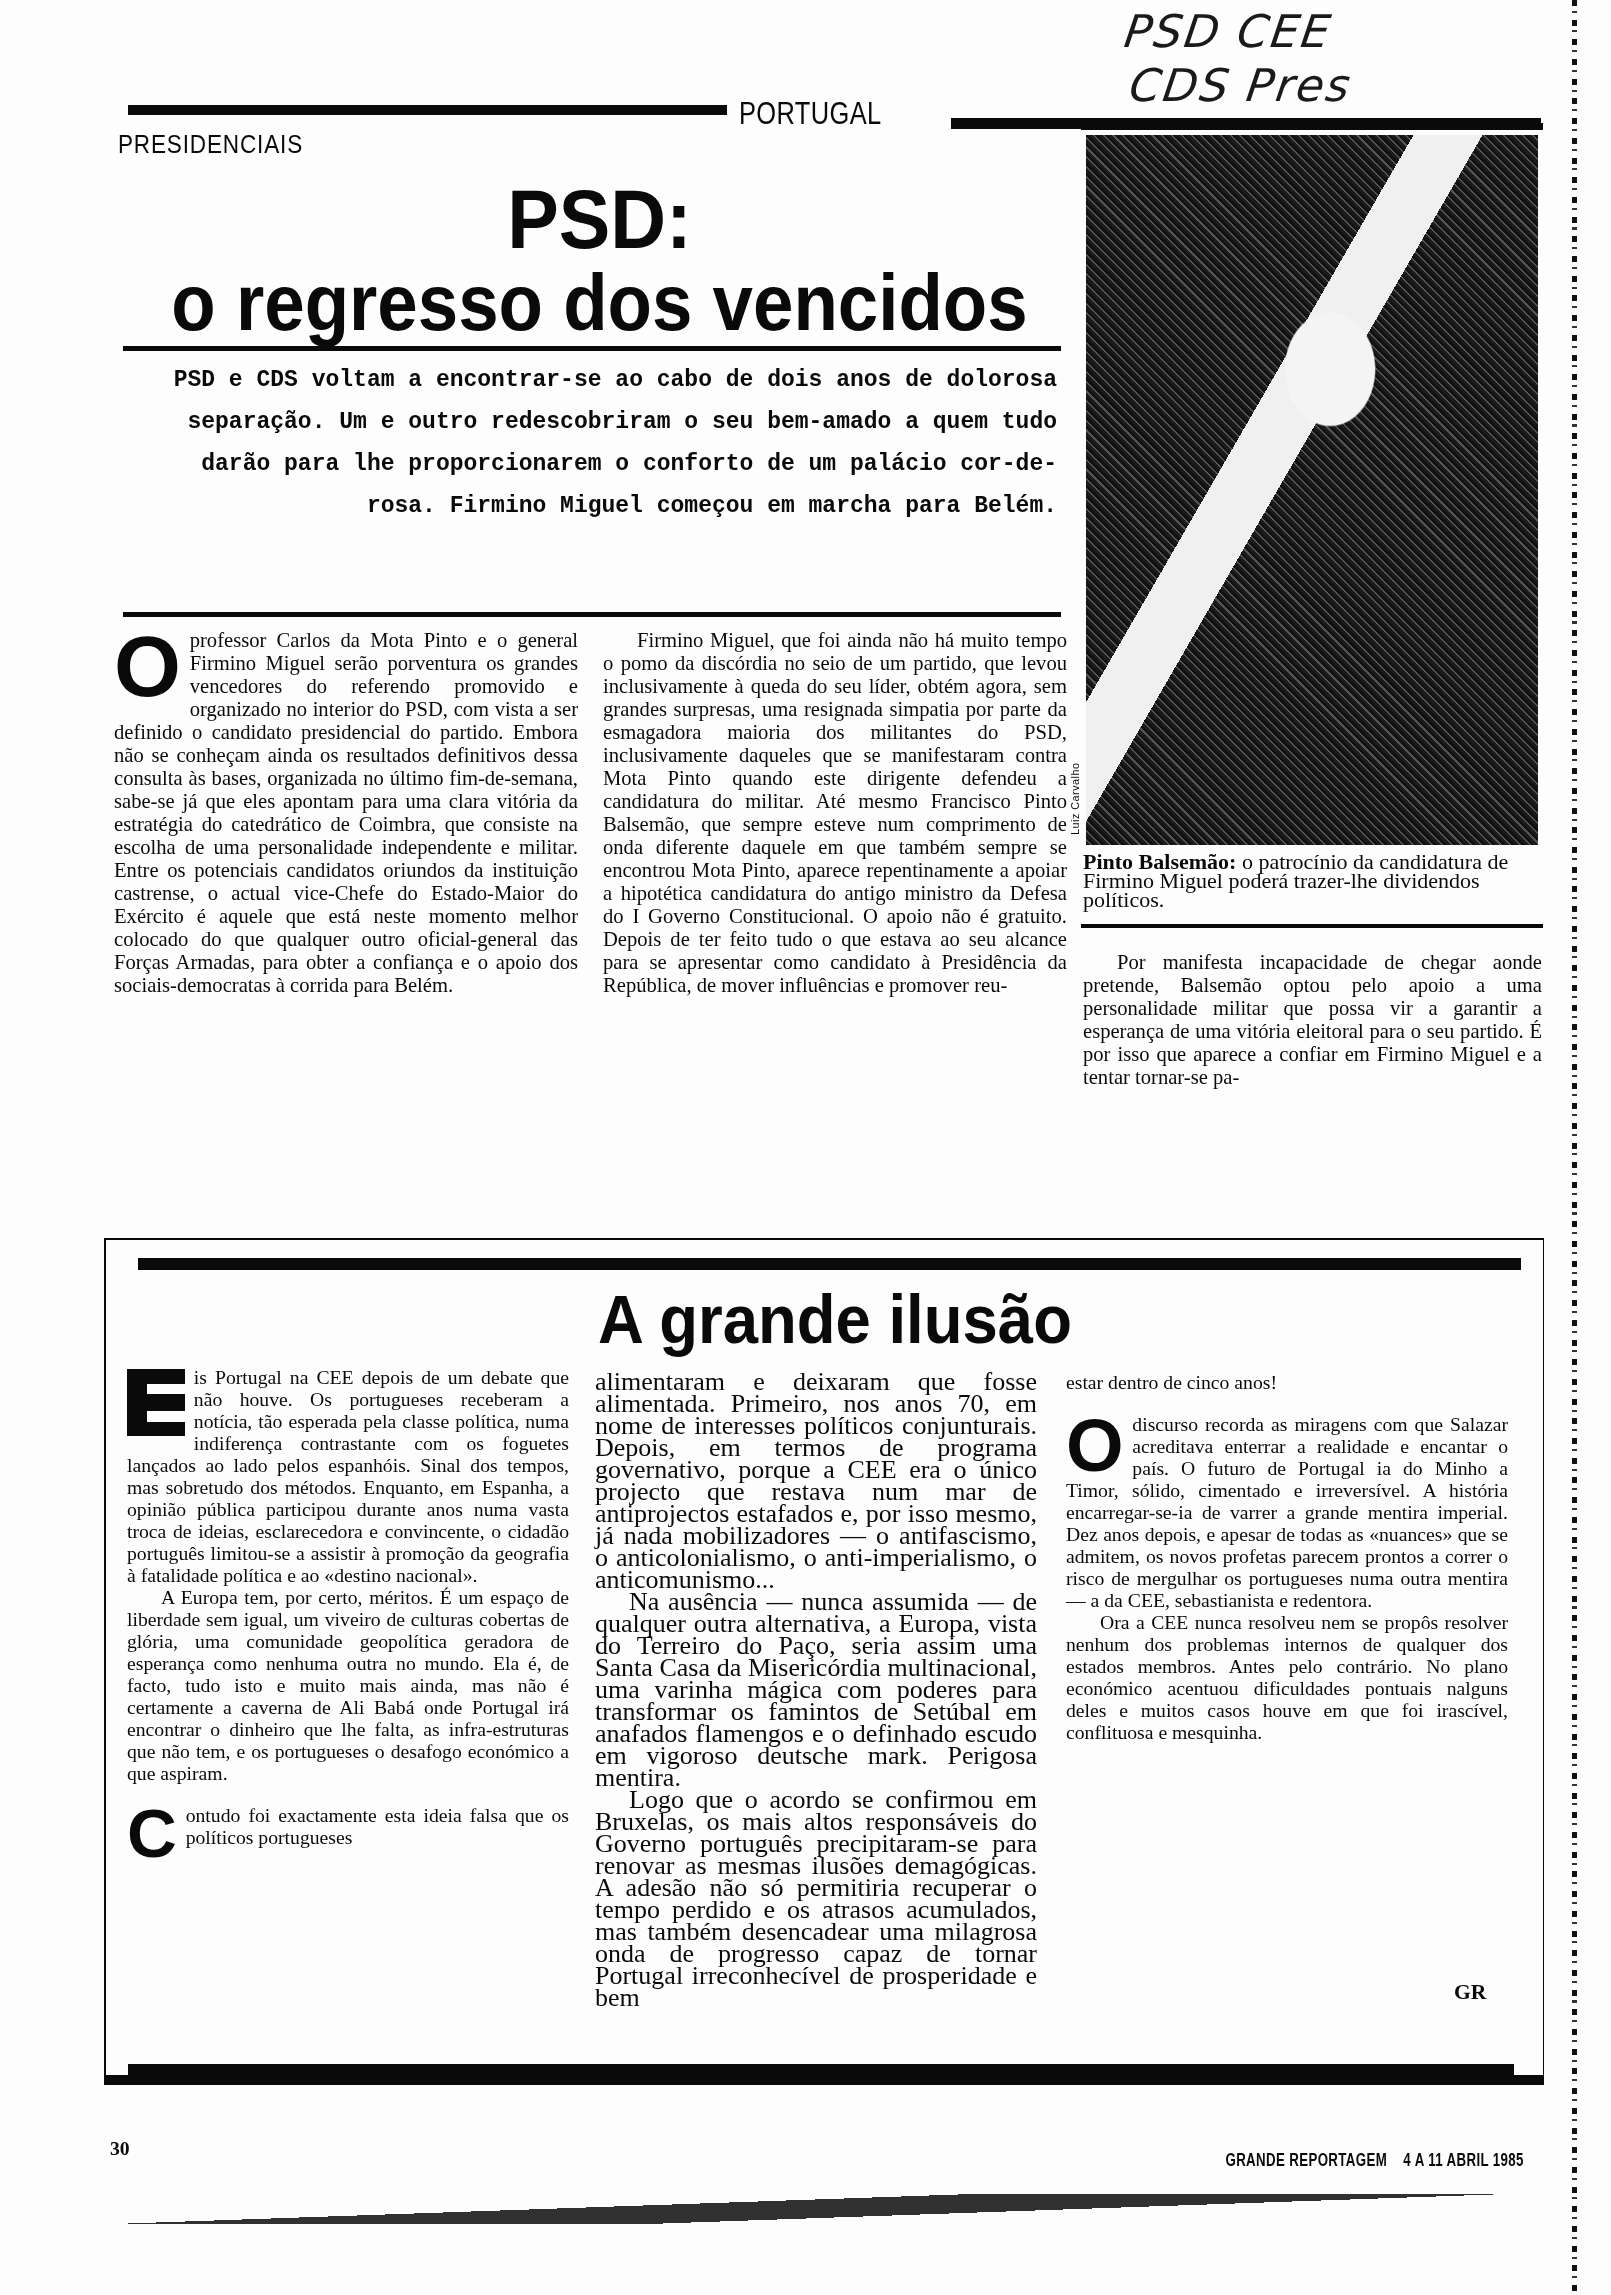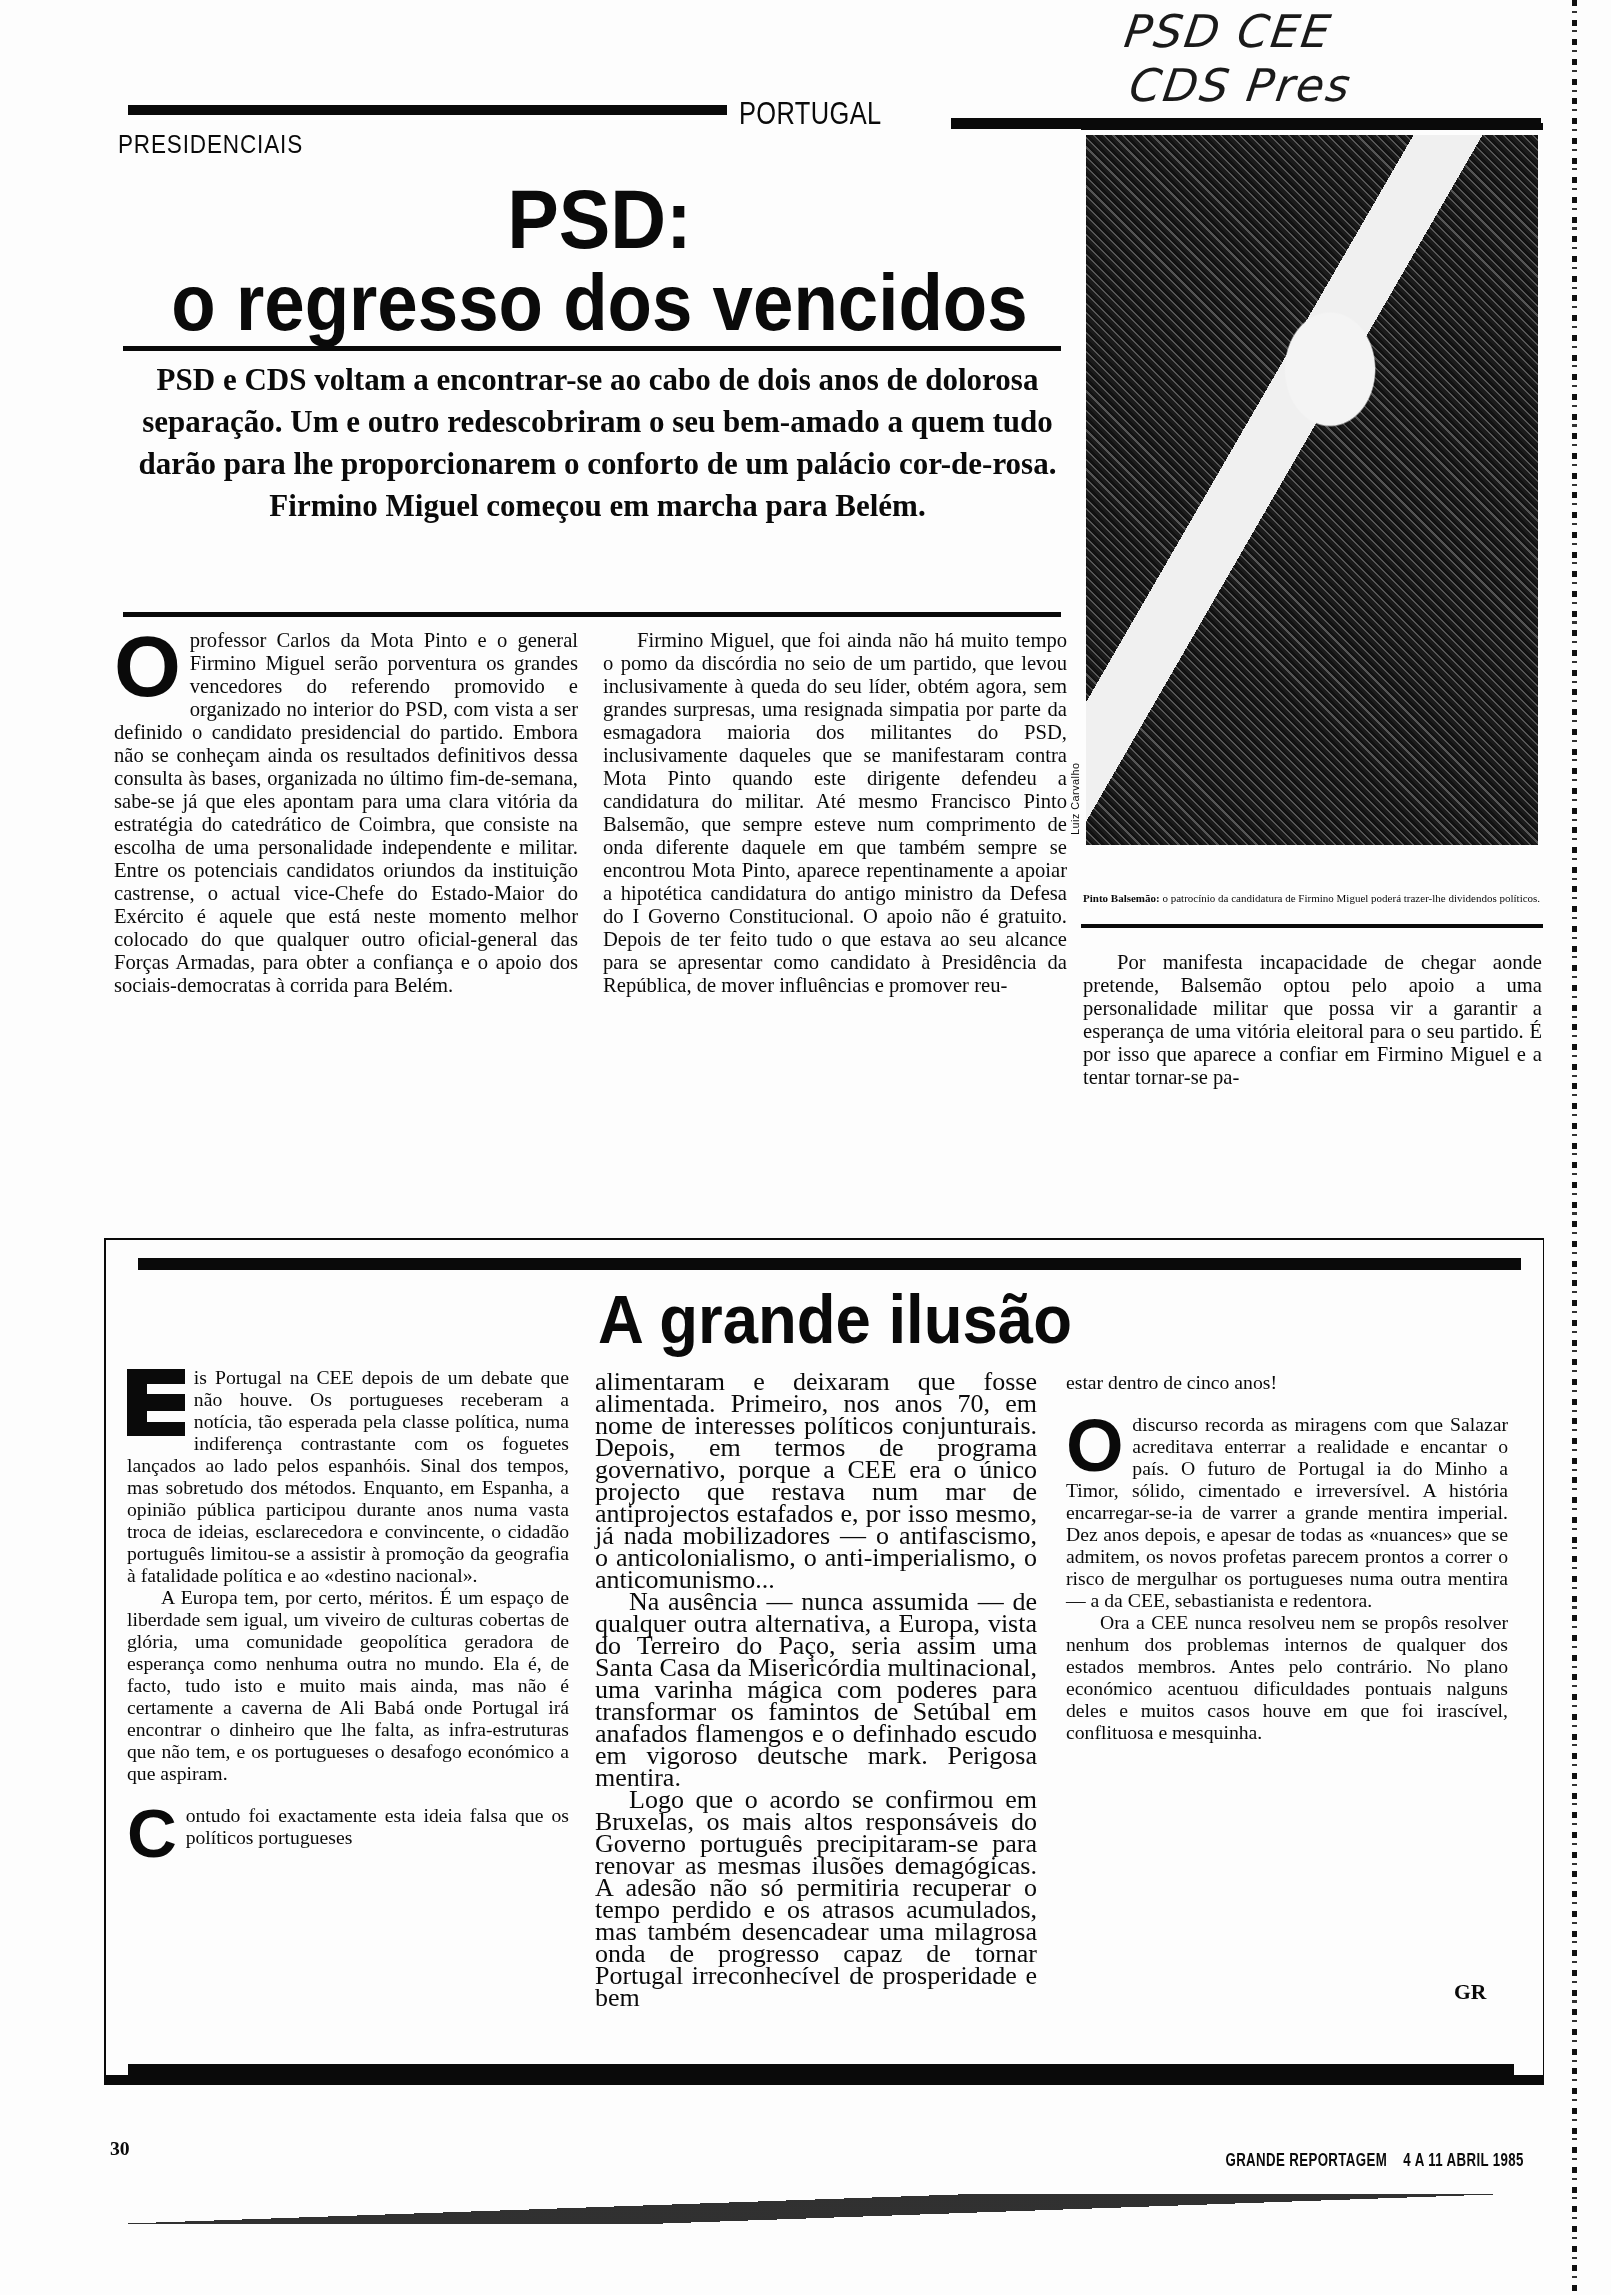--- a/index.html
+++ b/index.html
@@ -3,32 +3,32 @@
 <meta charset="utf-8">
 <style>
   html, body { margin:0; padding:0; }
   body { width:1612px; height:2295px; background:#fdfdfd; position:relative; overflow:hidden; color:#0a0a0a; font-family:"Liberation Serif", serif; }
   .abs { position:absolute; }
   .hand { font-family:"DejaVu Sans", sans-serif; font-style:italic; font-size:45px; color:#1a1a1a; transform:skewX(-8deg); letter-spacing:2px; }
   .rule { background:#0a0a0a; }
   .section-label { font-family:"Liberation Sans", sans-serif; font-size:31px; transform:scaleX(0.82); transform-origin:left; letter-spacing:0.5px; }
   .kicker { font-family:"Liberation Sans", sans-serif; font-size:26.5px; transform:scaleX(0.85); transform-origin:left; letter-spacing:1px; }
   .hed { font-family:"Liberation Sans", sans-serif; font-weight:bold; text-align:center; transform:scaleX(0.92); line-height:1; }
-  .deck { font-family:Liberation Serif, serif; font-weight:bold; font-size:31px; line-height:42px; text-align:center; }
+  .deck { font-family:Liberation Mono, monospace; font-weight:bold; font-size:23px; line-height:42px; text-align:right; }
   .col { font-family:"Liberation Serif", serif; font-size:20.6px; line-height:23px; text-align:justify; hyphens:manual; }
   .col p { margin:0; text-indent:0; }
   .col p.ind { text-indent:34px; }
   .dropcap { float:left; font-family:"Liberation Sans", sans-serif; font-weight:bold; font-size:86px; line-height:69px; margin:2.9px 8.8px 0 0; }
   .dropcap-block { float:left; width:58px; height:67px; background:#0a0a0a; margin:2.9px 8.8px 0 0; position:relative; }
   .photo { background:
       radial-gradient(ellipse 74px 93px at 54% 33%, #f4f4f4 0 60%, transparent 62%),
       linear-gradient(120deg, transparent 0 38%, #f0f0f0 38% 46%, transparent 46%),
       repeating-linear-gradient(45deg, #1b1b1b 0 2.9px, #555 2.9px 4.4px, #111 4.4px 6.9px),
       #222; }
-  .caption { font-family:"Liberation Serif", serif; font-size:11px; line-height:19px;margin-top:37px; }
+  .caption { font-family:"Liberation Serif", serif; font-size:22px; line-height:19px; }
   .credit { font-family:"Liberation Sans", sans-serif; font-size:10.8px; transform:rotate(-90deg); transform-origin:left top; letter-spacing:0.5px; }
   .box { border:2.5px solid #0a0a0a; border-right:1.5px solid #0a0a0a; border-bottom:10.8px solid #0a0a0a; }
   .footer { font-family:"Liberation Sans", sans-serif; font-weight:bold; font-size:17.7px; transform:scaleX(0.75); transform-origin:right; letter-spacing:0.5px; }
   .pagenum { font-family:"Liberation Serif", serif; font-weight:bold; font-size:19.7px; }
   .sig { font-family:"Liberation Serif", serif; font-weight:bold; font-size:21.6px; }
   .endmark { display:inline-block; width:11.8px; height:13.8px; background:#0a0a0a; vertical-align:-1px; margin-left:5.9px; }
   .edge { background:repeating-linear-gradient(180deg, #111 0 5.9px, transparent 5.9px 10.8px, #333 10.8px 12.8px, transparent 12.8px 19.7px); }
   .smudge { background:linear-gradient(178deg, transparent 0 40%, #1a1a1a 40% 62%, transparent 62%); opacity:.9; }
 </style>
 </head>

